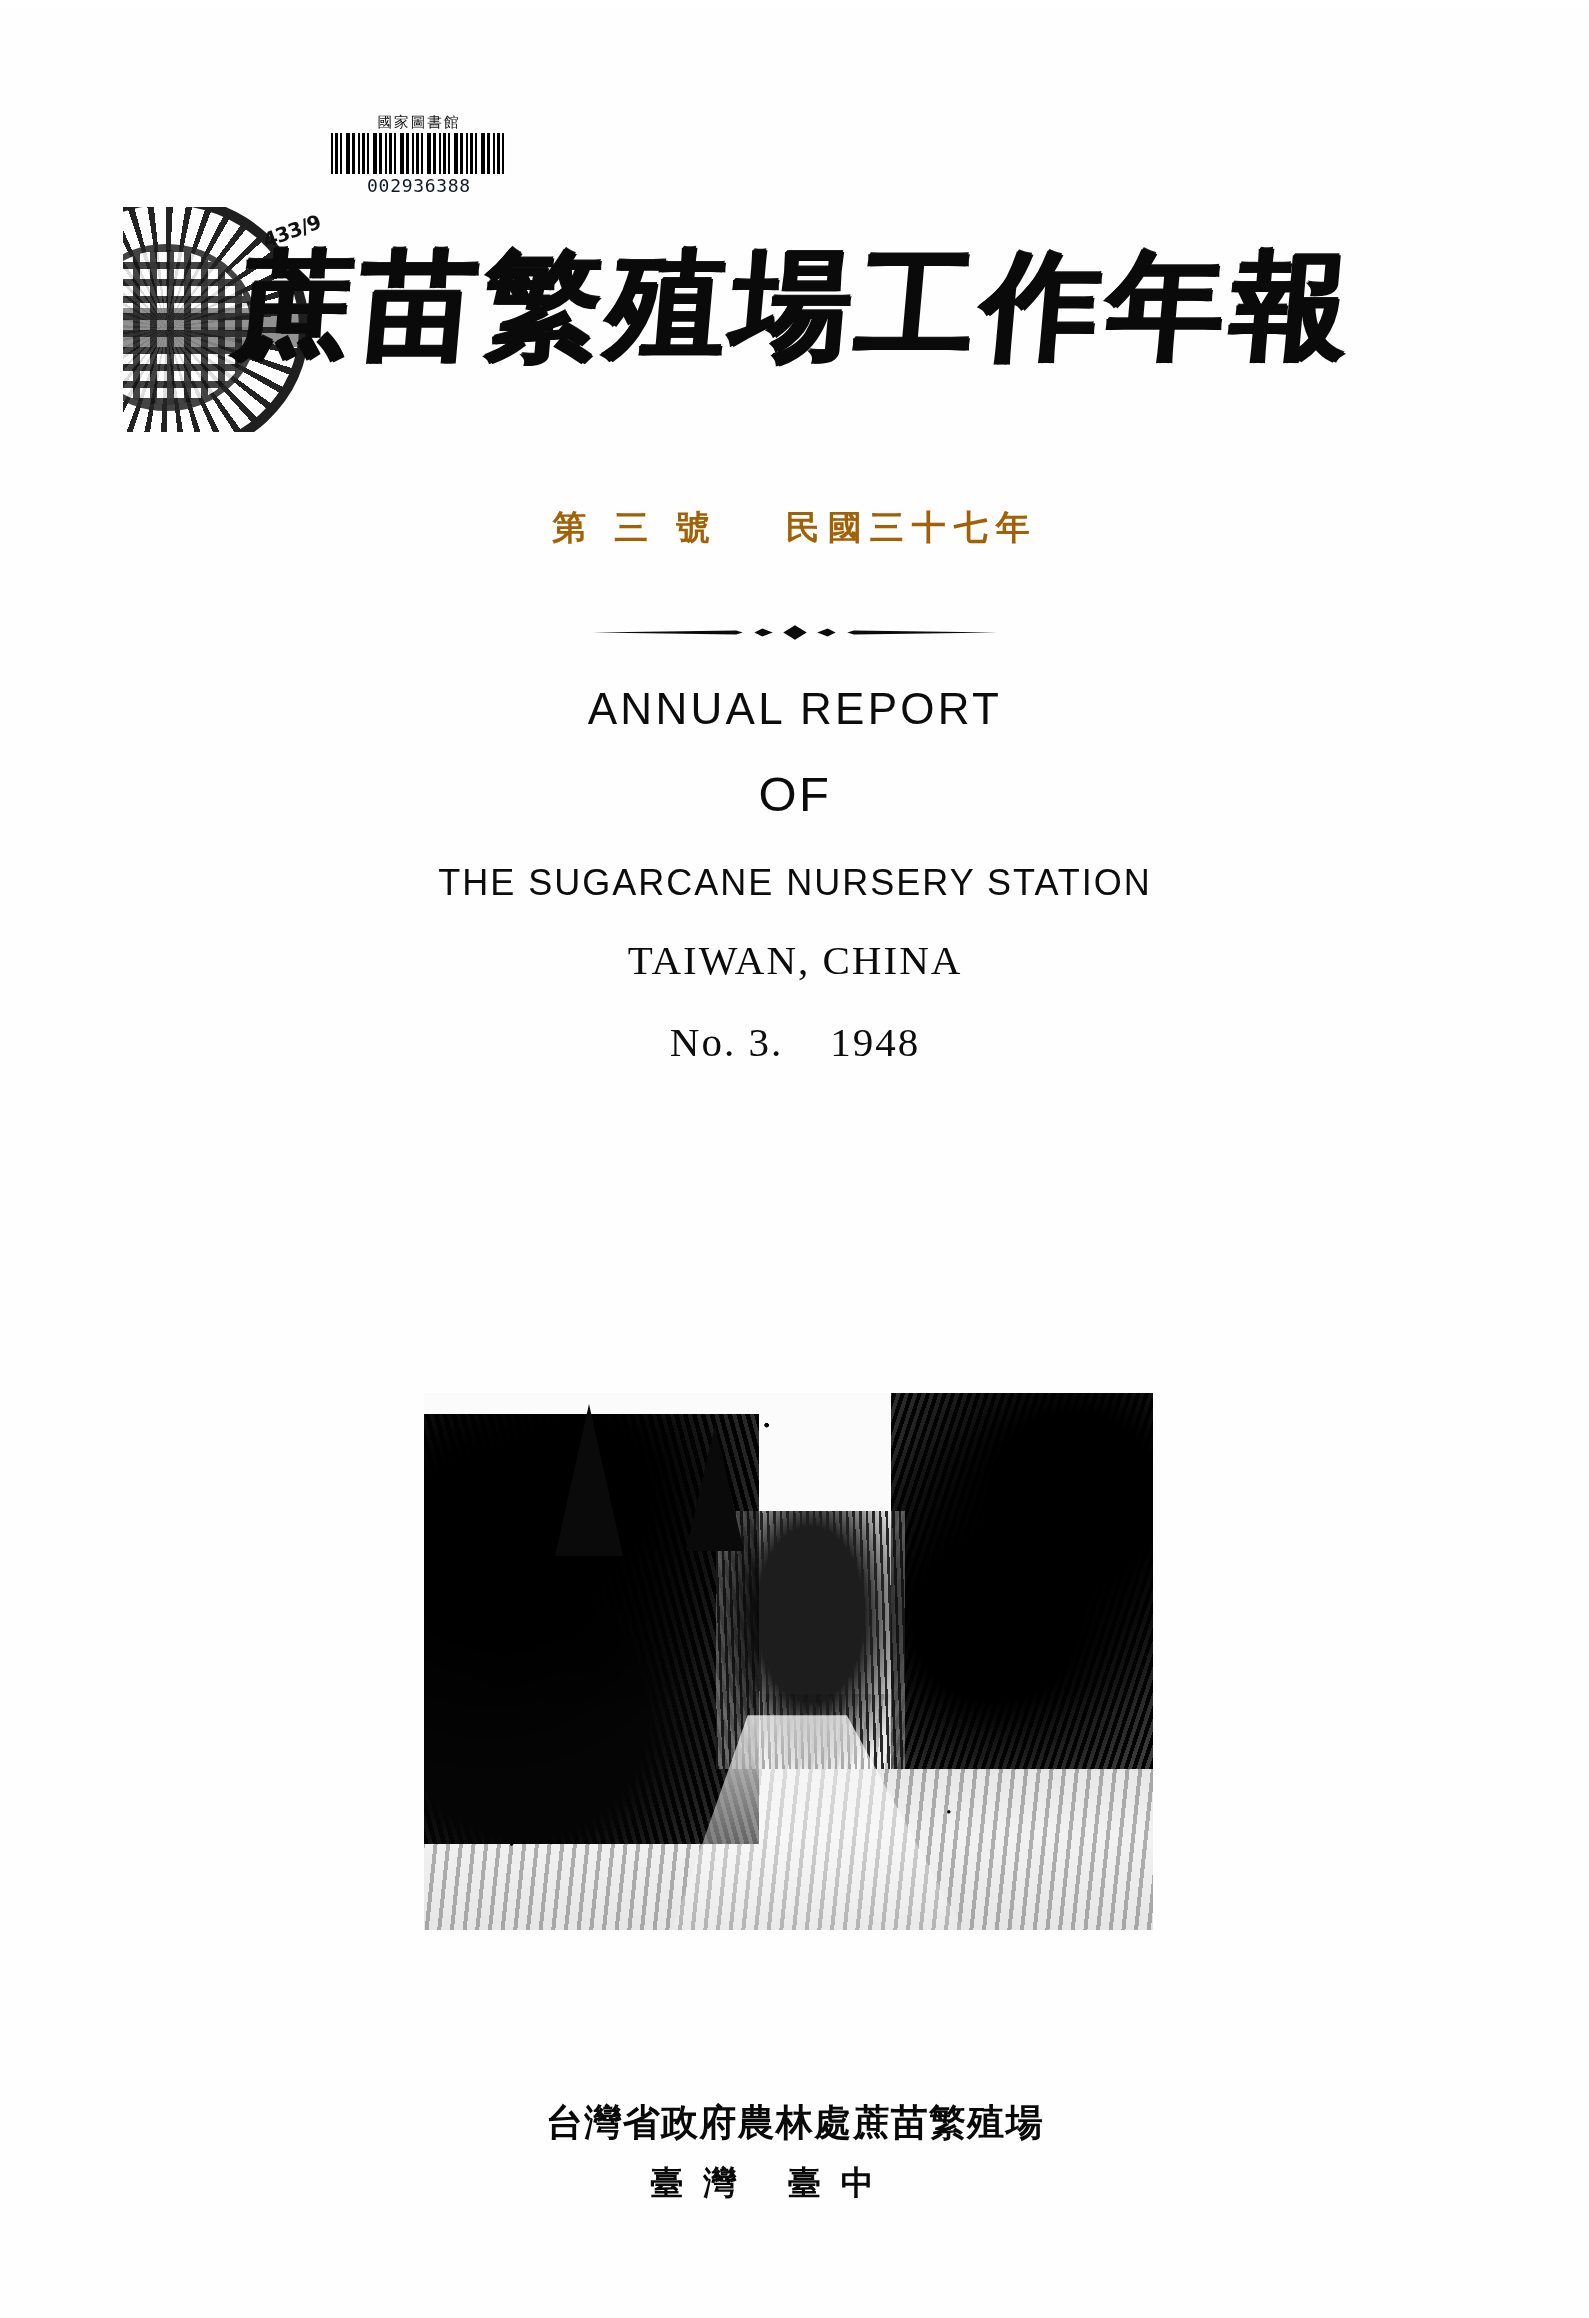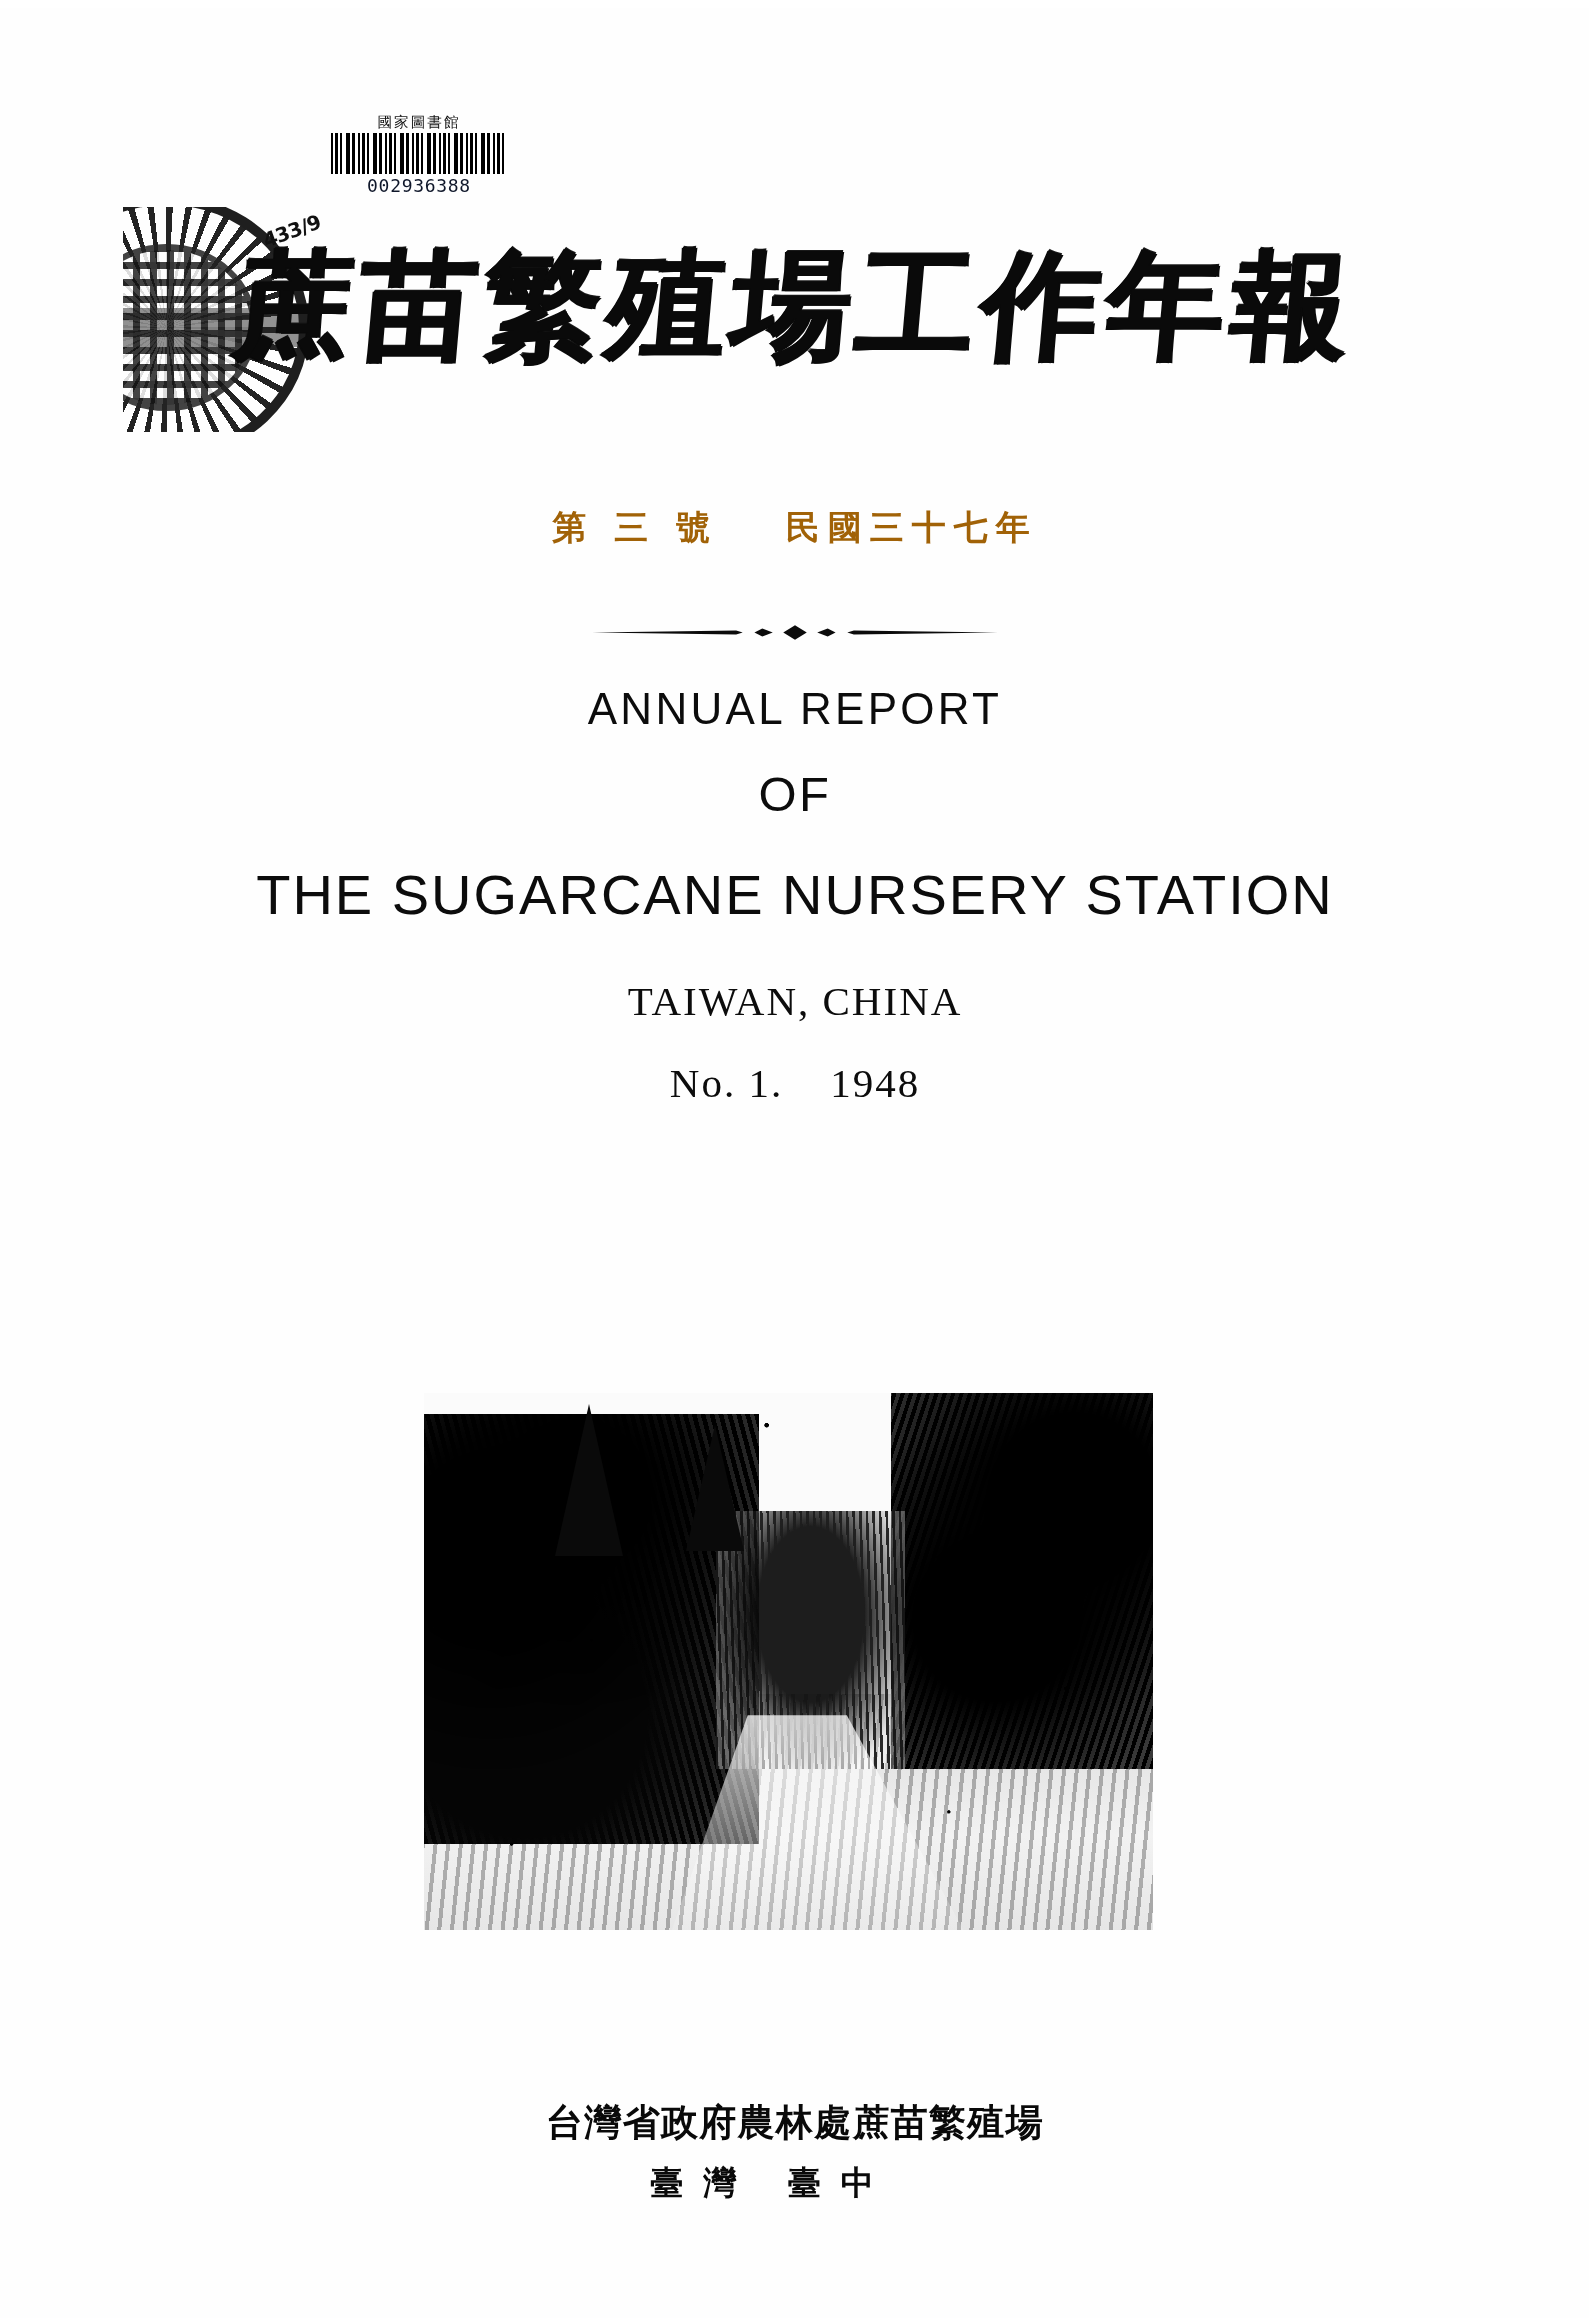--- a/index.html
+++ b/index.html
@@ -175,23 +175,23 @@
     font-size: 44px;
     letter-spacing: 3.3px;
     margin-bottom: 32px;
   }
   .en-line2 {
     font-size: 49px;
     letter-spacing: 2.6px;
     margin-bottom: 40px;
   }
   .en-line3 {
-    font-size: 56px;
+    font-size: 36px;
     letter-spacing: 2px;
-    margin-bottom: 50px;
+    margin-bottom: 32px;
   }
   .en-line4 {
     font-family: "Liberation Serif", serif;
     font-size: 41px;
     letter-spacing: 2px;
     margin-bottom: 34px;
   }
   .en-line5 {
     font-family: "Liberation Serif", serif;
     font-size: 41px;
@@ -352,21 +352,21 @@
       <path d="M370 7 L354 13 L370 19 L382 13 Z" fill="#0b0b0b"></path>
     </svg>
   </div>
 
   <div class="en-block">
     <div class="en-line1">ANNUAL REPORT</div>
     <div class="en-line2">OF</div>
     <div class="en-line3">THE SUGARCANE NURSERY STATION</div>
     <div class="en-line4">TAIWAN, CHINA</div>
     <div class="en-line5">
-      <span>No. 1.</span>
+      <span>No. 3.</span>
       <span class="sp"></span>
       <span>1948</span>
     </div>
   </div>
 
   <div class="photo-wrap">
     <div class="photo">
       <div class="ph-sky"></div>
       <div class="ph-ground"></div>
       <div class="ph-mass-left"></div>

